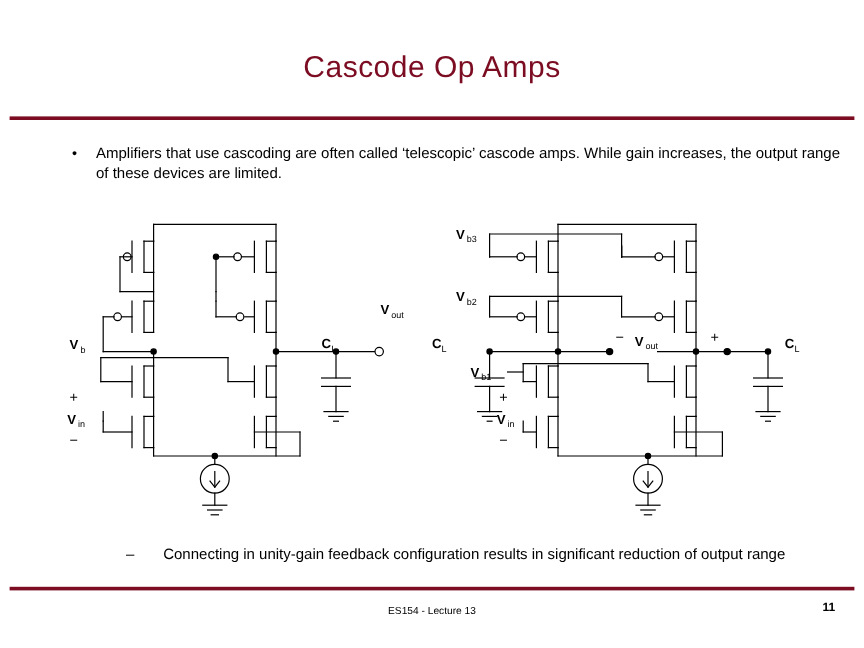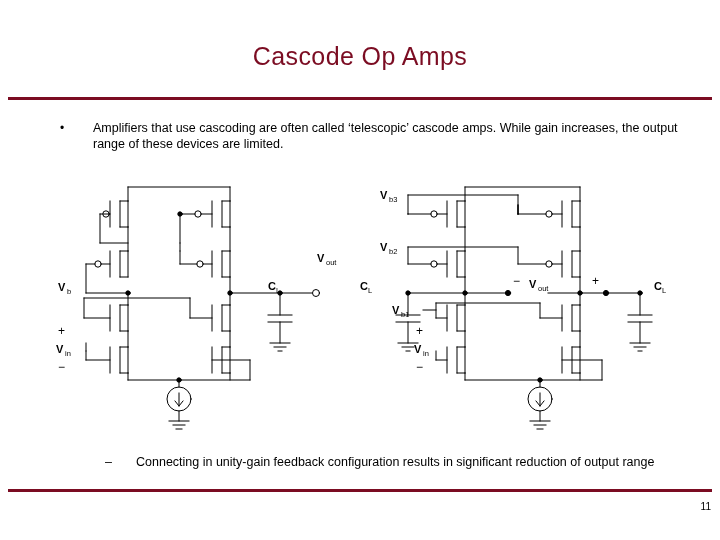--- a/index.html
+++ b/index.html
@@ -58,21 +58,21 @@
     line-height: 16px;
   }
   .bullet1 .dot {
     position: absolute;
     left: 0;
     top: 0;
     font-size: 12px;
   }
   .bullet1 .txt {
     display: block;
-    margin-left: 33px;
+    margin-left: 20px;
   }
   .bullet2 {
     position: absolute;
     left: 105px;
     top: 454px;
     width: 560px;
     font-size: 12.5px;
     color: #000000;
     line-height: 17px;
   }
@@ -90,25 +90,25 @@
     position: absolute;
     left: 0;
     top: 504px;
     width: 720px;
     text-align: center;
     font-size: 8.5px;
     color: #000000;
   }
   .footer-page {
     position: absolute;
-    right: 9px;
+    right: 24px;
     top: 501px;
     font-size: 10px;
     color: #000000;
-    font-weight: normal;
+    font-weight: bold;
   }
   .figure {
     position: absolute;
     left: 40px;
     top: 165px;
     width: 640px;
     height: 285px;
   }
   .figure svg {
     display: block;
@@ -442,15 +442,16 @@
       </g>
     </svg>
   </div>
 
   <div class="bullet2">
     <span class="dash">–</span>
     <span class="txt">Connecting in unity-gain feedback configuration results in significant reduction of output range</span>
   </div>
 
   <div class="rule-bottom"></div>
+  <div class="footer-center">ES154 - Lecture 13</div>
   <div class="footer-page">11</div>
 
 </div>
 
 </body></html>

